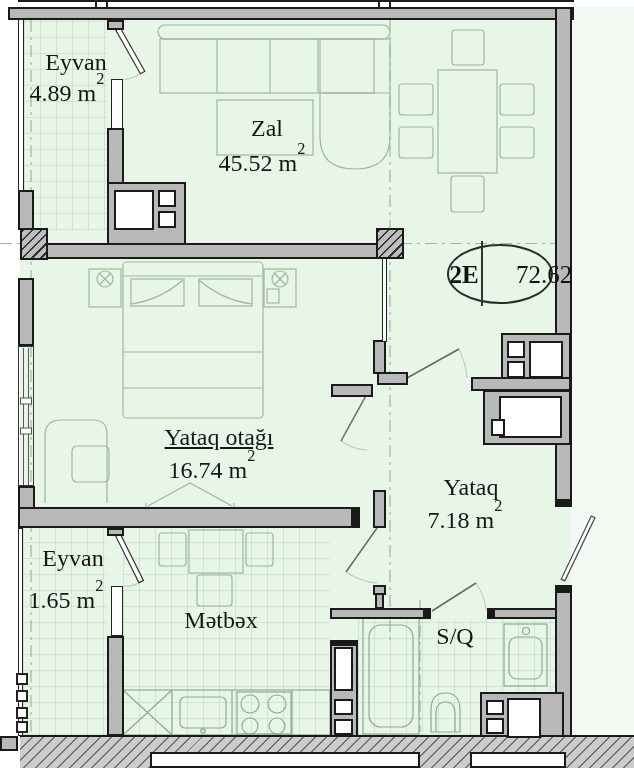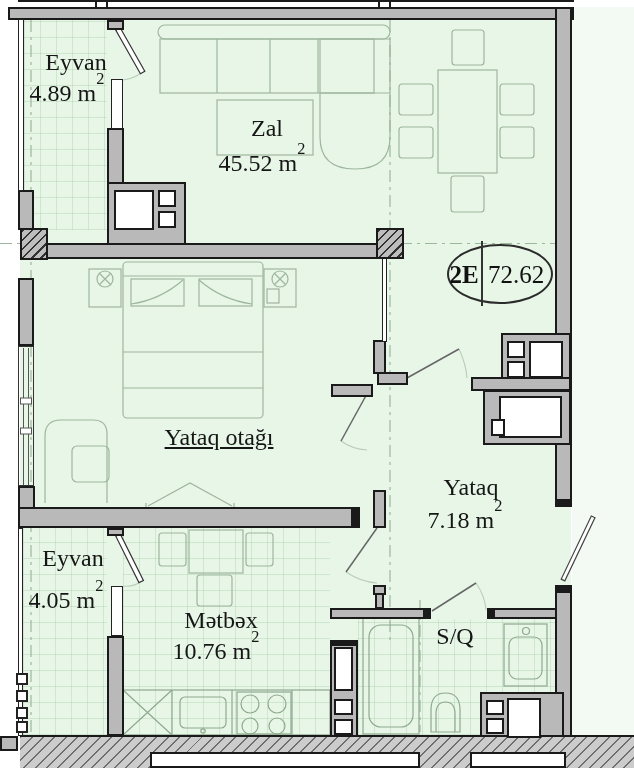--- a/index.html
+++ b/index.html
@@ -243,34 +243,34 @@
   <div class="rail" style="left:16px;top:690px;width:12px;height:12px;border-width:2px;"></div>
   <div class="rail" style="left:16px;top:707px;width:12px;height:12px;border-width:2px;"></div>
   <div class="rail" style="left:16px;top:721px;width:12px;height:12px;border-width:2px;"></div>
   <div class="rail" style="left:18px;top:346px;width:16px;height:140px;background:transparent;border-color:#333;"></div>
   <div class="rail" style="left:111px;top:79px;width:12px;height:50px;"></div>
   <div class="rail" style="left:111px;top:586px;width:12px;height:50px;"></div>
 
   <div class="ovalbadge" style="left:447px;top:244px;width:106px;height:60px;"></div>
   <div class="cap" style="left:481px;top:241px;width:2px;height:65px;background:#333;"></div>
   <div class="ovaltext bold" style="left:464px;top:262px;"><span>2E</span></div>
-  <div class="ovaltext" style="left:516px;top:262px;"><span>72.62</span></div>
+  <div class="ovaltext" style="left:544px;top:262px;"><span>72.62</span></div>
 
   <div class="label" style="left:76px;top:50px;"><span>Eyvan</span></div>
   <div class="label" style="left:67px;top:78px;"><span>4.89</span> <span>m</span><sup>2</sup></div>
 
   <div class="label" style="left:267px;top:116px;"><span>Zal</span></div>
   <div class="label" style="left:262px;top:148px;"><span>45.52</span> <span>m</span><sup>2</sup></div>
 
   <div class="label" style="left:219px;top:425px;text-decoration:underline;"><span>Yataq otağı</span></div>
+  <div class="label" style="left:212px;top:455px;"><span>16.74</span> <span>m</span><sup>2</sup></div>
 
   <div class="label" style="left:73px;top:546px;"><span>Eyvan</span></div>
-  <div class="label" style="left:66px;top:585px;"><span>4.05</span> <span>m</span><sup>2</sup></div>
+  <div class="label" style="left:66px;top:585px;"><span>1.65</span> <span>m</span><sup>2</sup></div>
 
   <div class="label" style="left:221px;top:608px;"><span>Mətbəx</span></div>
-  <div class="label" style="left:216px;top:636px;"><span>10.76</span> <span>m</span><sup>2</sup></div>
 
   <div class="label" style="left:471px;top:475px;"><span>Yataq</span></div>
   <div class="label" style="left:465px;top:505px;"><span>7.18</span> <span>m</span><sup>2</sup></div>
 
   <div class="label" style="left:455px;top:624px;"><span>S/Q</span></div>
 
 </div>
 
 </body></html>

